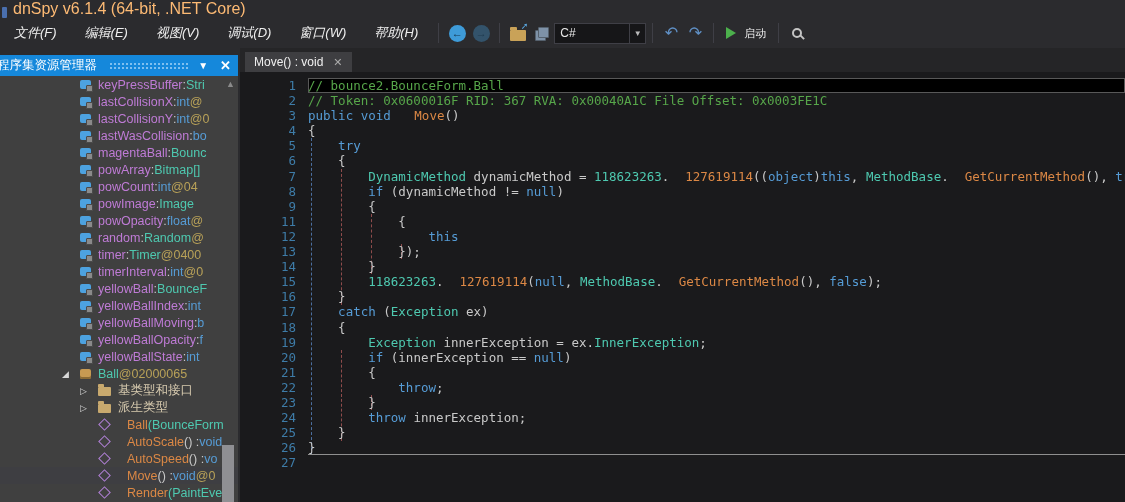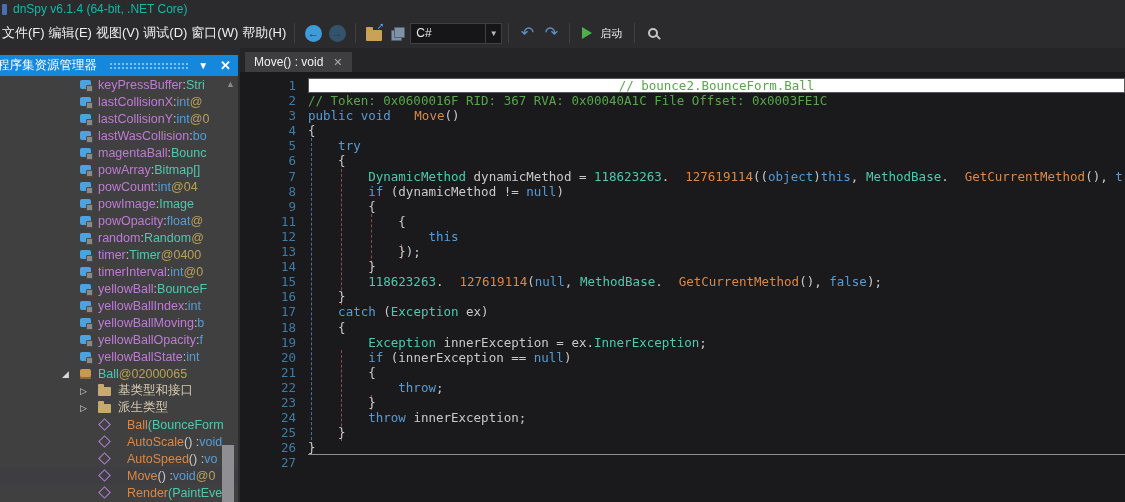--- a/index.html
+++ b/index.html
@@ -1,26 +1,26 @@
 <!DOCTYPE html>
 <html><head>
 <meta charset="utf-8">
 <style>
   * { margin:0; padding:0; box-sizing:border-box; }
   html,body { width:1125px; height:502px; overflow:hidden; background:#2B2B2E;
               font-family:"Liberation Sans", sans-serif; }
   .window { position:relative; width:1125px; height:502px; background:#2B2B2E; }
 
   
-  .titlebar { height:18px; display:flex; align-items:center; padding-left:2px; color:#14b8a6; font-size:12px; }
+  .titlebar { height:18px; display:flex; align-items:flex-end; padding-left:2px; color:#fdba74; font-size:16px; }
   .app-icon { width:5px; height:11px; background:#4a6fae; margin-right:6px; border-radius:1px; }
 
   
   .menubar { height:30px; display:flex; align-items:center; color:#EFEFEF; font-size:13px; }
-  .menu-item { padding:0 2px; height:22px; display:flex; align-items:center; }
+  .menu-item { padding:0 14px; height:22px; display:flex; align-items:center;font-style:italic; }
   .tb-sep { width:1px; height:20px; background:#3F3F46; margin:0 6px; }
   .tb-btn { width:24px; height:24px; display:flex; align-items:center; justify-content:center; }
   .nav-circle { width:17px; height:17px; border-radius:50%; display:flex; align-items:center; justify-content:center; font-size:11px; font-weight:bold; }
   .nav-back { background:#3E9BD8; color:#14334a; }
   .nav-fwd  { background:#33536B; color:#1f3a4e; }
   .folder-ico { position:relative; width:16px; height:11px; background:#C9A258; border-radius:1px; margin-top:4px;}
   .folder-ico::before { content:""; position:absolute; top:-3px; left:0; width:7px; height:3px; background:#C9A258; border-radius:1px 1px 0 0; }
   .folder-ico::after { content:"➚"; position:absolute; top:-9px; right:-2px; color:#5AA7E0; font-size:9px; }
   .saveall-ico { position:relative; width:14px; height:12px; }
   .saveall-ico::before, .saveall-ico::after { content:""; position:absolute; width:9px; height:9px; background:#7E92A8; border:1px solid #55616e; border-radius:1px; }
@@ -66,21 +66,21 @@
   .tabstrip { height:24px; display:flex; align-items:flex-end; padding-left:5px; }
   .tab { height:20px; background:#3E3E41; color:#F0F0F0; font-size:12px; display:flex; align-items:center; padding:0 9px; }
   .tab-close { margin-left:10px; color:#ABABAB; font-size:11px; }
   .code-area { position:absolute; left:0; top:24px; width:885px; height:430px; background:#1A1A1C; overflow:hidden; padding-top:6px; }
   .guide { position:absolute; width:1px; border-left:1px dashed; z-index:0; }
   .g-blue { border-color:#4C6F9F; } .g-red { border-color:#8F4C4C; }
   .cl { position:relative; display:flex; height:15.1px; line-height:15.1px;
         font-family:"DejaVu Sans Mono", monospace; font-size:12.5px; white-space:pre; z-index:1; }
   .ln { width:56px; flex:none; text-align:right; color:#3E7CA8; }
   .ct { flex:1; margin-left:12px; color:#D6D6D6; }
-  .cl.cur .ct { box-shadow:inset 0 0 0 1px #585858; background:#ffffff;text-align:center; }
+  .cl.cur .ct { box-shadow:inset 0 0 0 1px #585858; background:#000000; }
   .cl.uline .ct { box-shadow:inset 0 -1px 0 #8F8F8F; }
 </style>
 </head>
 <body>
 
 <div class="window">
 
   <div class="titlebar">
     <span class="app-icon"></span>
     <span>dnSpy v6.1.4 (64-bit, .NET Core)</span>

